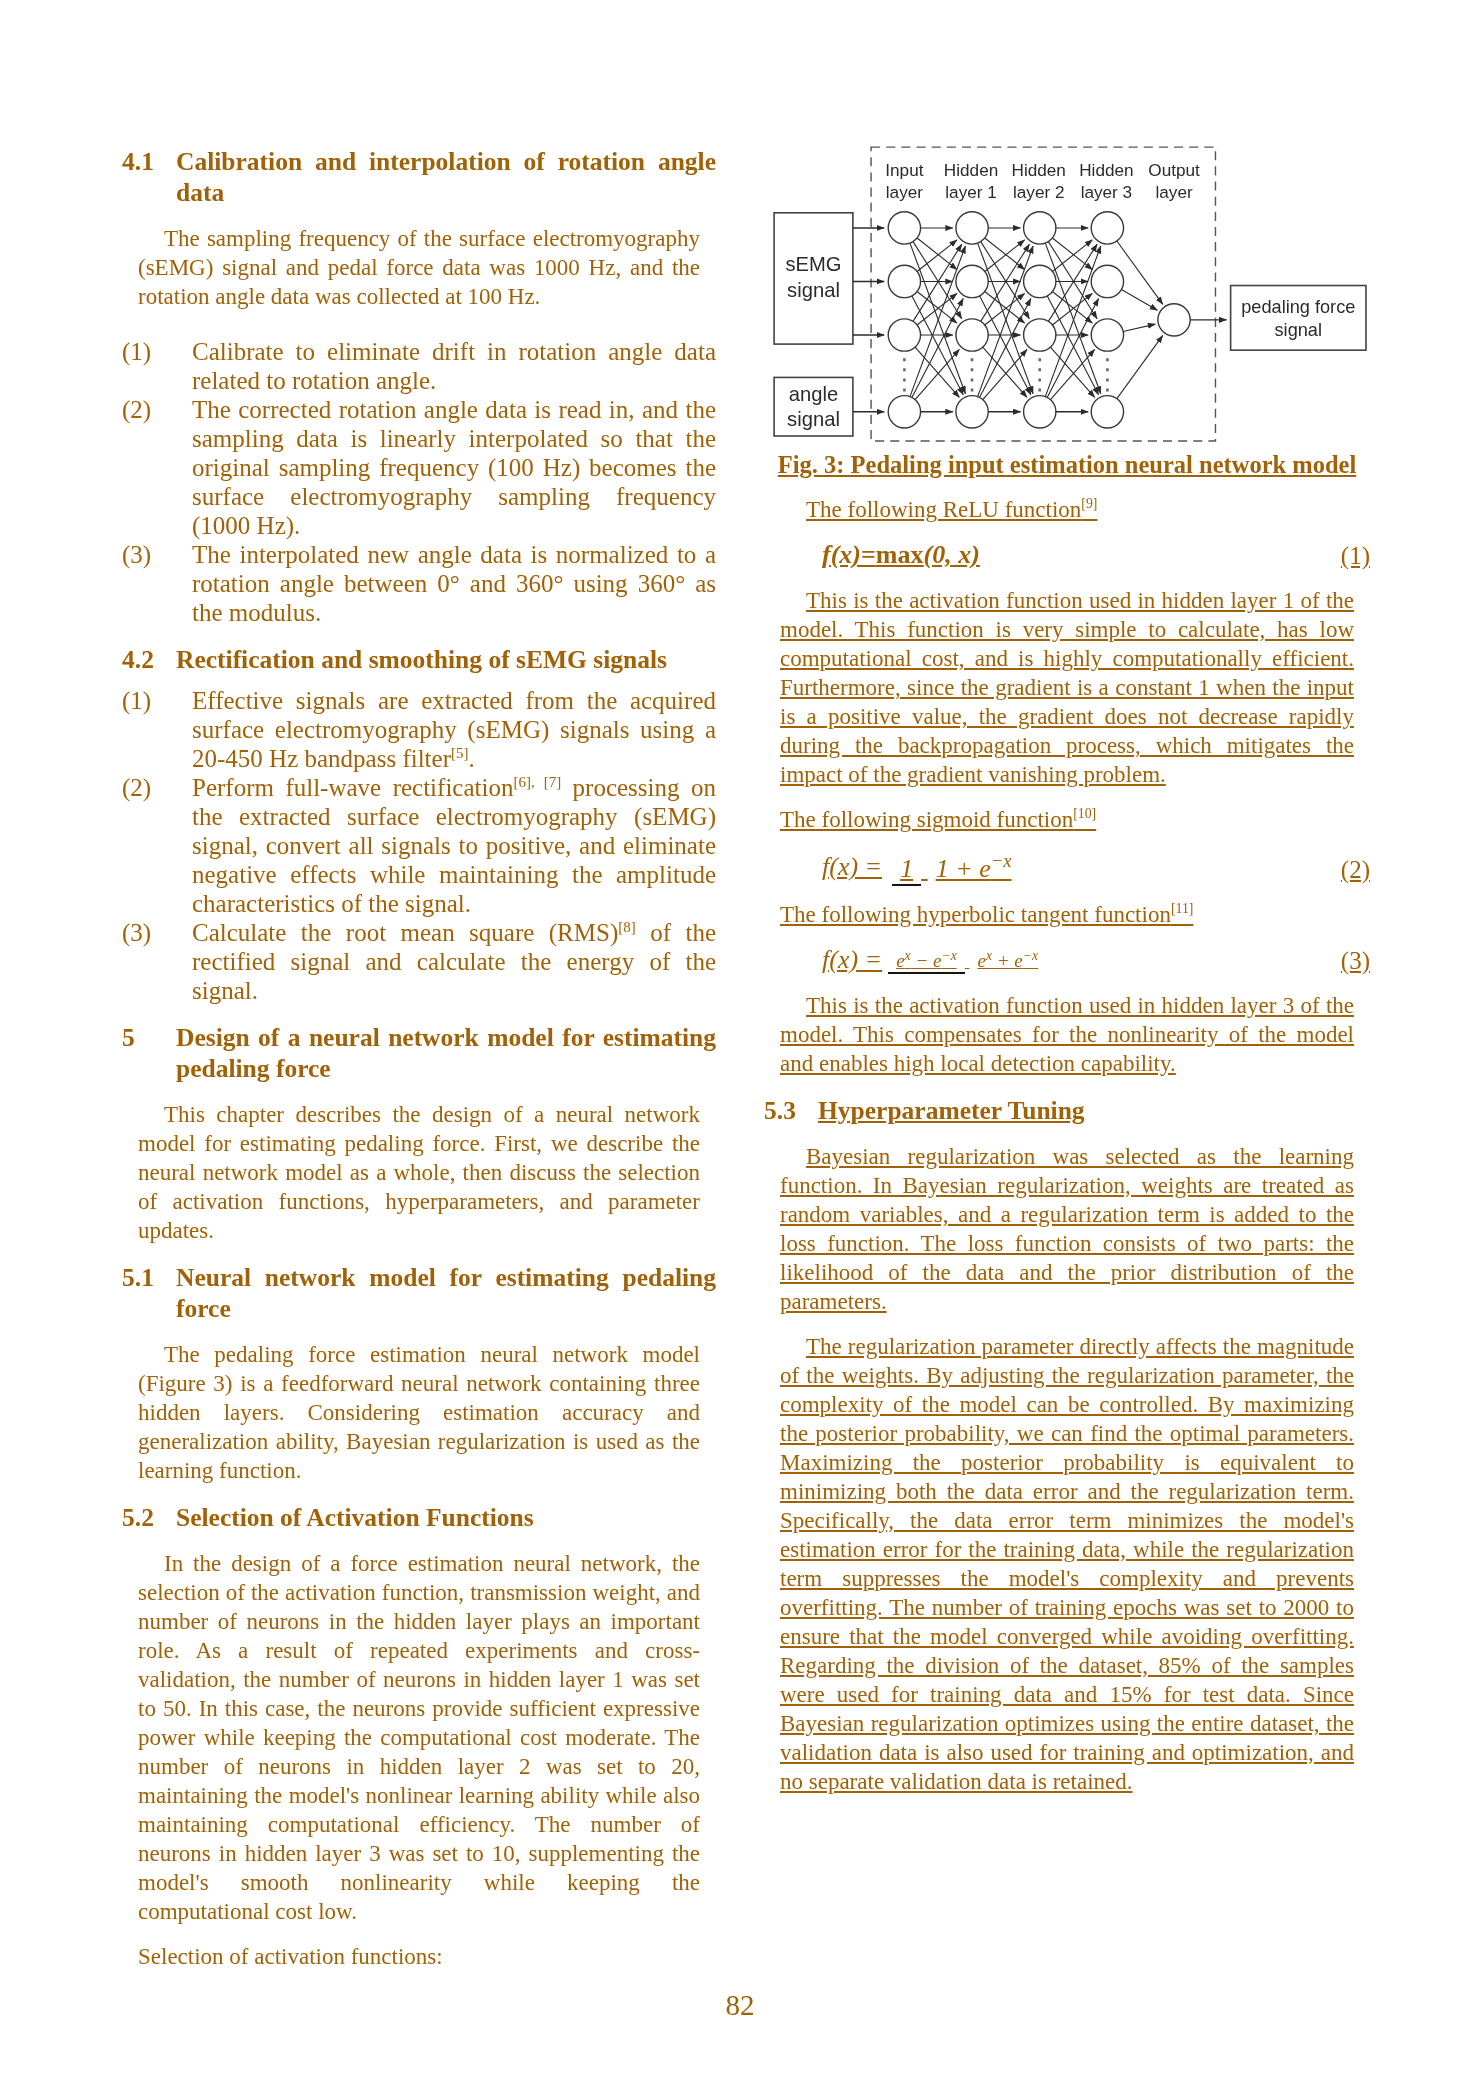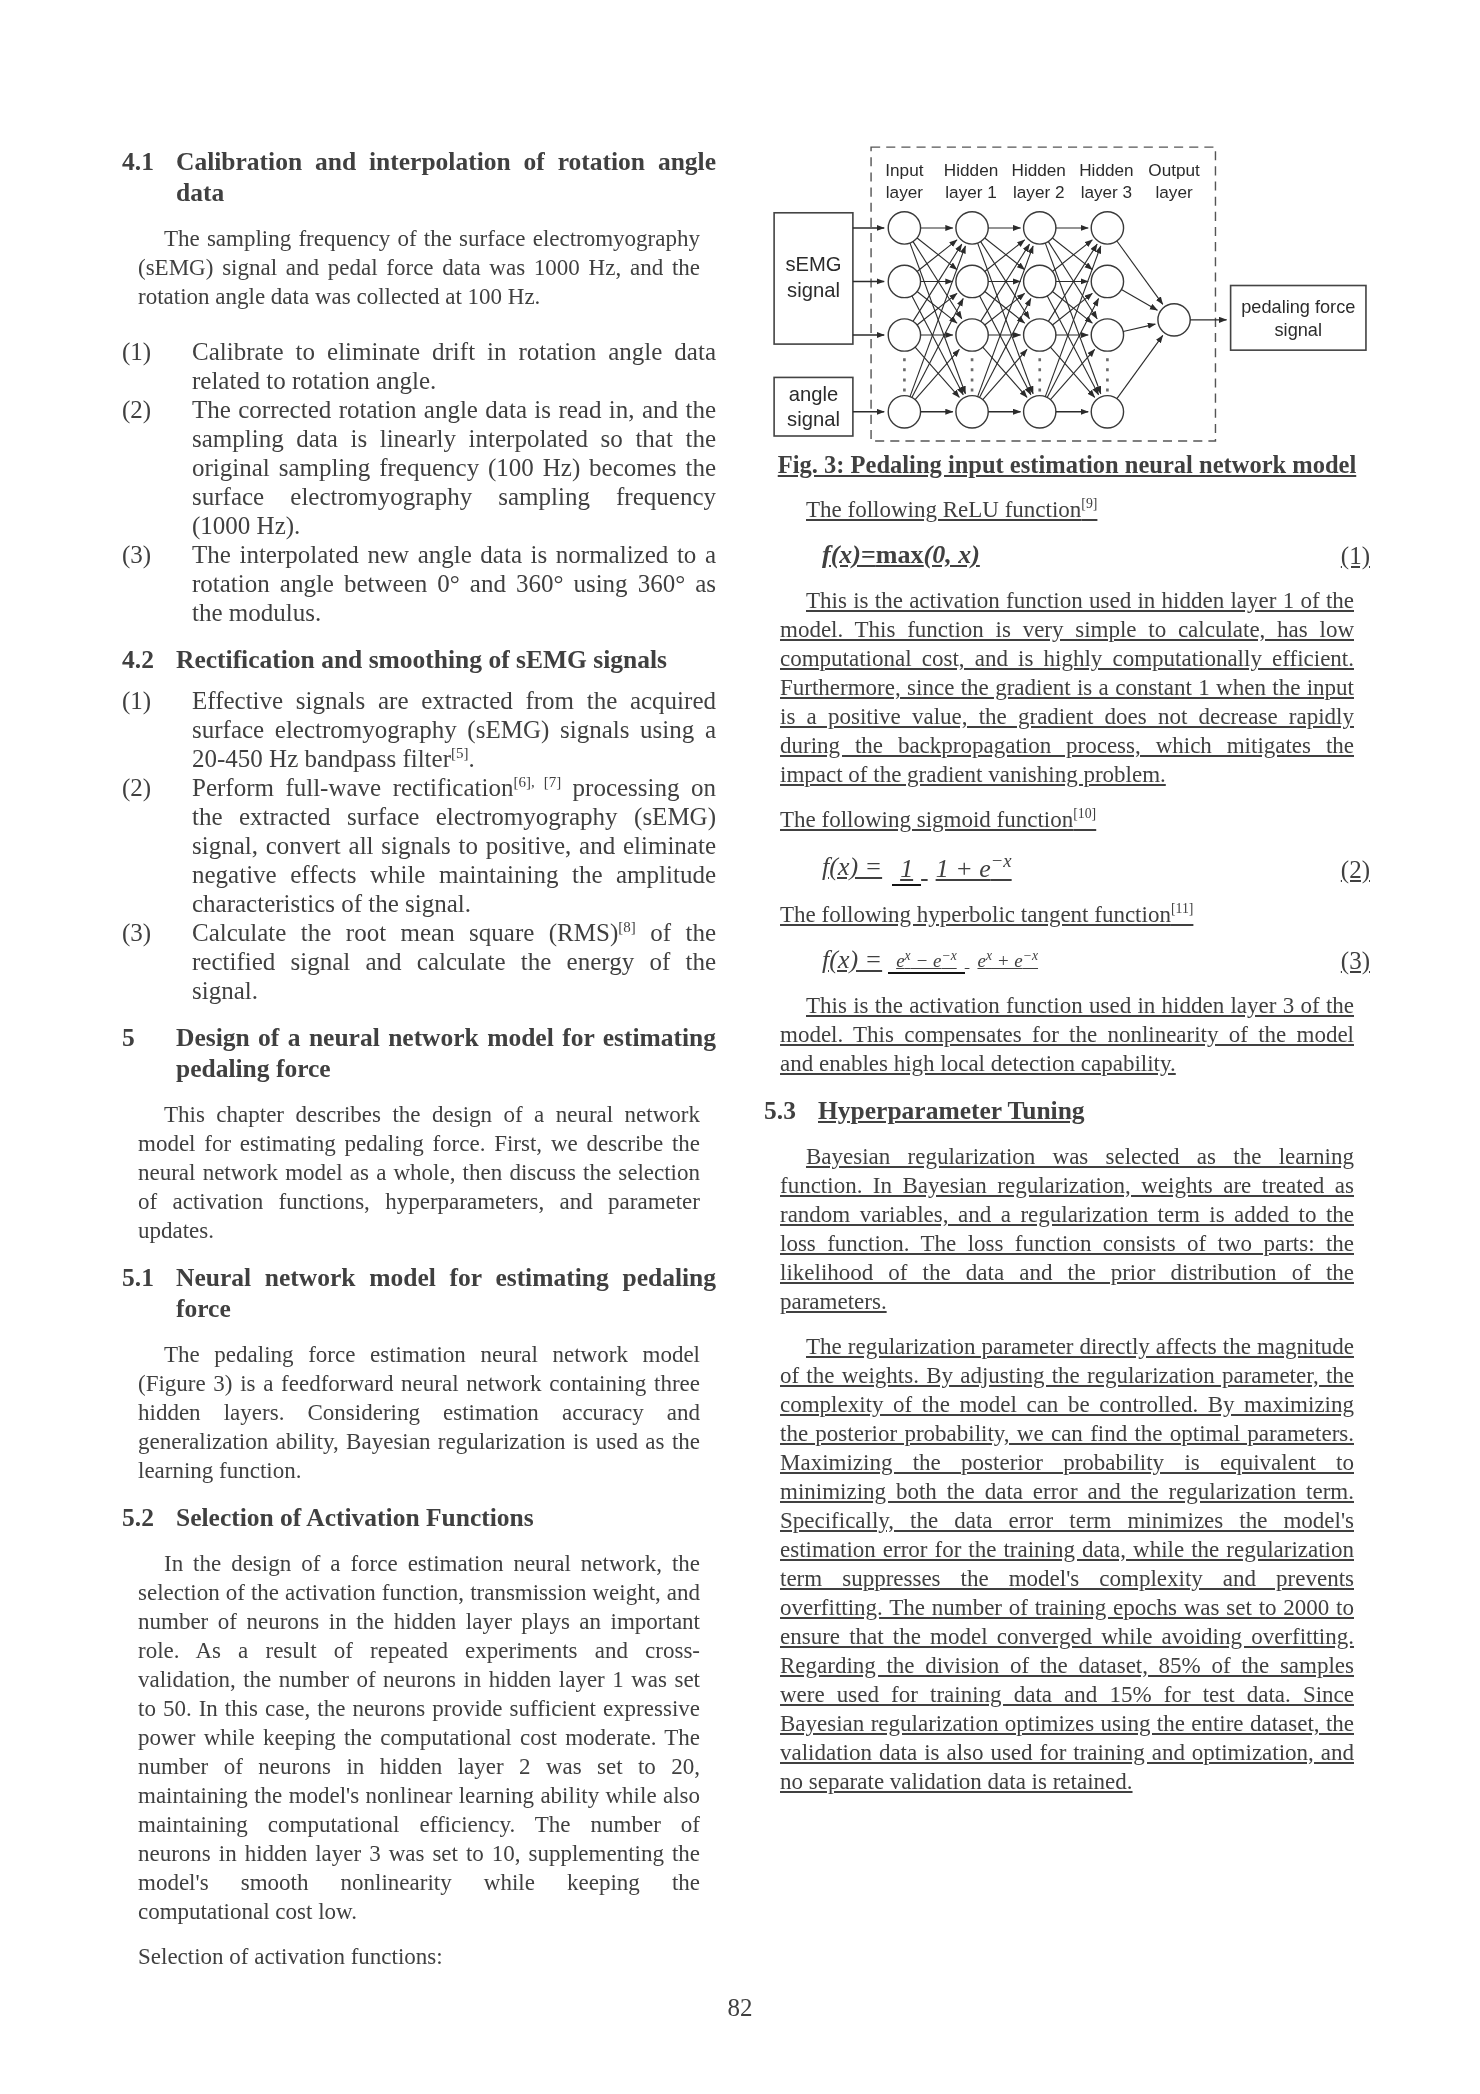--- a/index.html
+++ b/index.html
@@ -1,18 +1,18 @@
 <!DOCTYPE html>
 <html><head>
 <meta charset="utf-8">
 <style>
   html,body{margin:0;padding:0;background:#e8e8e8;}
   .page{
     position:relative;width:1480px;height:2094px;margin:0 auto;background:#ffffff;
-    font-family:"Liberation Serif",serif;color:#404040;overflow:hidden;
+    font-family:"Liberation Serif",serif;color:#a16207;overflow:hidden;
   }
   .col{position:absolute;}
   .col-left{left:122px;top:146px;width:594px;}
   .col-right{left:764px;top:132px;width:606px;text-decoration:underline;}
 
   p{margin:16px;font-size:23px;line-height:29px;text-align:justify;}
   .indent{text-indent:26px;}
   .gap-after{margin-bottom:26px;}
 
   .sec-head{
@@ -41,21 +41,21 @@
   .eq-label{margin-left:auto;font-style:normal;font-weight:normal;font-size:25px;align-self:flex-end;}
   .frac{display:inline-block;text-align:center;vertical-align:middle;margin-left:10px;line-height:1.15;}
   .frac .num{border-bottom:2px solid #141414;padding:0 8px 1px;}
   .frac .den{padding:1px 8px 0;}
   .frac sup{font-size:0.72em;}
   .frac-small{font-size:19px;line-height:1.05;margin-left:6px;}
   .lhs{white-space:nowrap;}
 
   .flush{text-indent:0;}
 
-  .page-num{position:absolute;left:0;right:0;bottom:72px;text-align:center;font-size:25px;}
+  .page-num{position:absolute;left:0;right:0;bottom:72px;text-align:center;font-size:29px;}
 </style>
 </head>
 <body>
 
 <div class="page">
 
   <div class="col col-left">
 
     <div class="sec-head first">
       <span class="sec-num">4.1</span>

